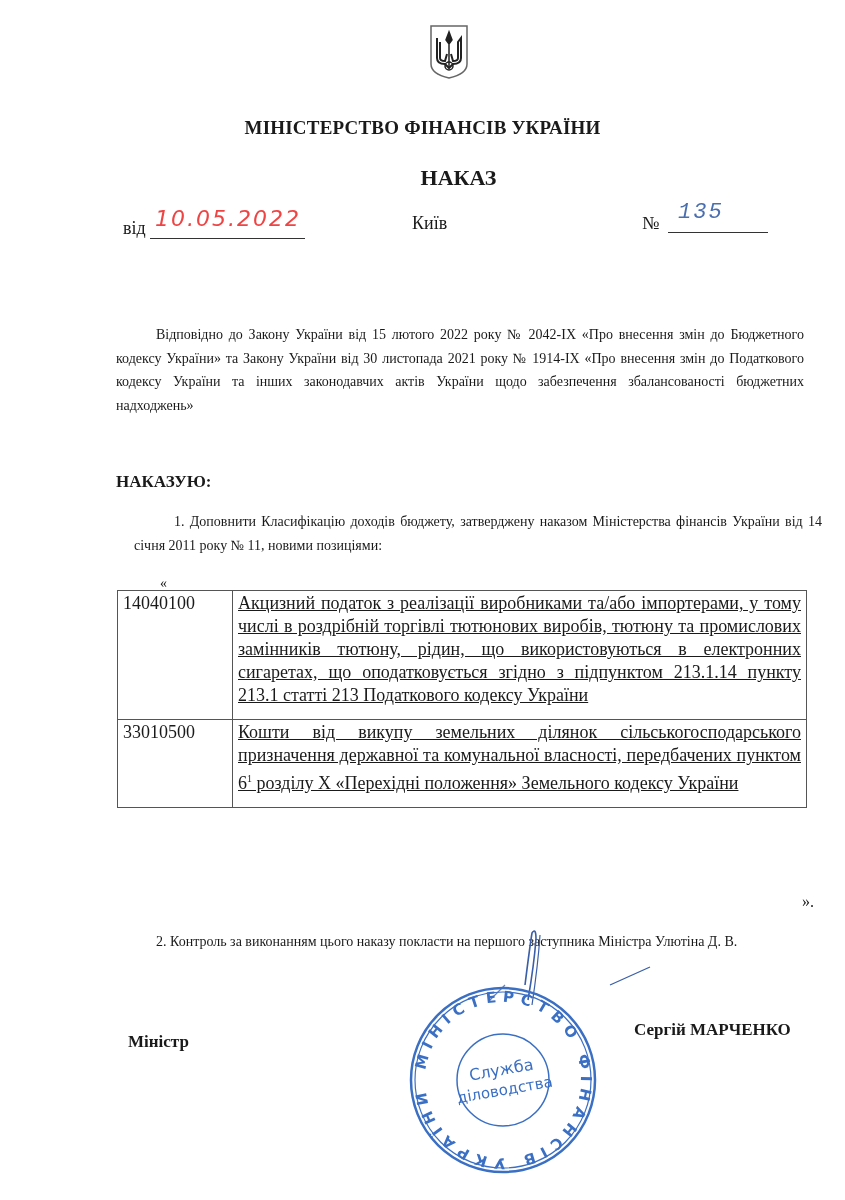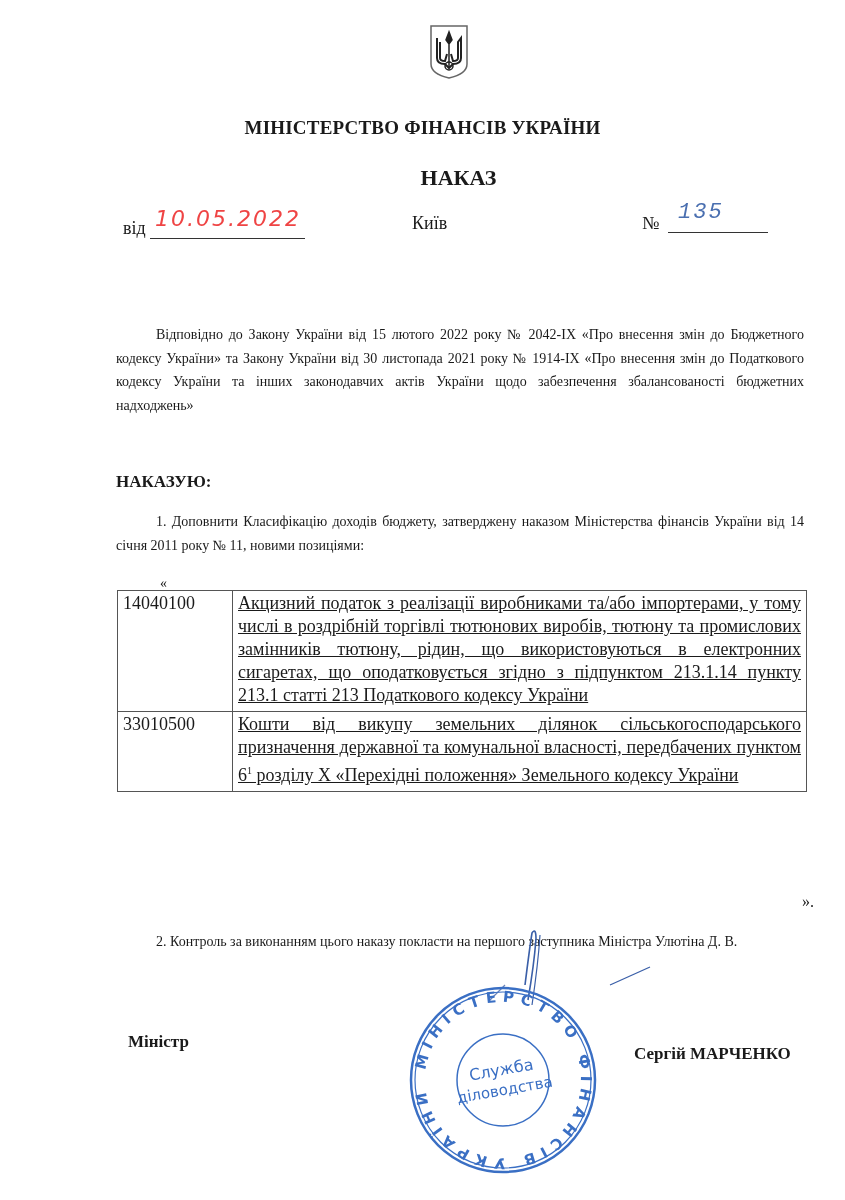--- a/index.html
+++ b/index.html
@@ -34,35 +34,35 @@
   }
   .subject {
     left: 116px; top: 265px; font-weight: bold; font-size: 17px; line-height: 22px;
   }
   .para {
     left: 116px; width: 688px; font-size: 14px; line-height: 23.5px; text-align: justify;
     text-indent: 40px;
   }
   .preamble { top: 323px; }
   .orders-label { left: 116px; top: 472px; font-weight: bold; font-size: 17px; }
-  .item1 { top: 510px; }
+  .item1 { top: 510px; margin-left: 18px; }
   .open-quote { left: 160px; top: 576px; font-size: 14px; }
   table.codes {
     position: absolute; left: 117px; top: 590px; width: 690px;
     border-collapse: collapse; font-size: 18px; line-height: 23px;
   }
   table.codes td {
-    border: 1px solid #555; vertical-align: top; padding: 1px 5px 4px 5px;
+    border: 1px solid #555; vertical-align: top; padding: 1px 5px 12px 5px;
   }
   table.codes td.code { width: 104px; }
   table.codes td.desc { text-align: justify; text-decoration: underline; }
   .close-quote { left: 802px; top: 893px; font-size: 16px; }
   .item2 { top: 930px; }
   .minister-label { left: 128px; top: 1032px; font-weight: bold; font-size: 17px; }
-  .minister-name { left: 634px; top: 1020px; font-weight: bold; font-size: 17px; margin-top: 24px; }
+  .minister-name { left: 634px; top: 1020px; font-weight: bold; font-size: 17px; }
   .stamp { left: 398px; top: 985px; width: 210px; height: 190px; }
   .signature { left: 470px; top: 925px; width: 200px; height: 110px; }
   sup { font-size: 10px; }
 </style>
 </head>
 <body>
 
 <svg class="abs emblem" viewBox="0 0 40 56">
   <path d="M2 2 H38 V40 Q38 50 20 54 Q2 50 2 40 Z" fill="none" stroke="#666" stroke-width="1.5"></path>
   <path d="M20 8 L20 44 M20 8 L17 16 L20 20 L23 16 Z" fill="#222" stroke="#222" stroke-width="1.5"></path>

